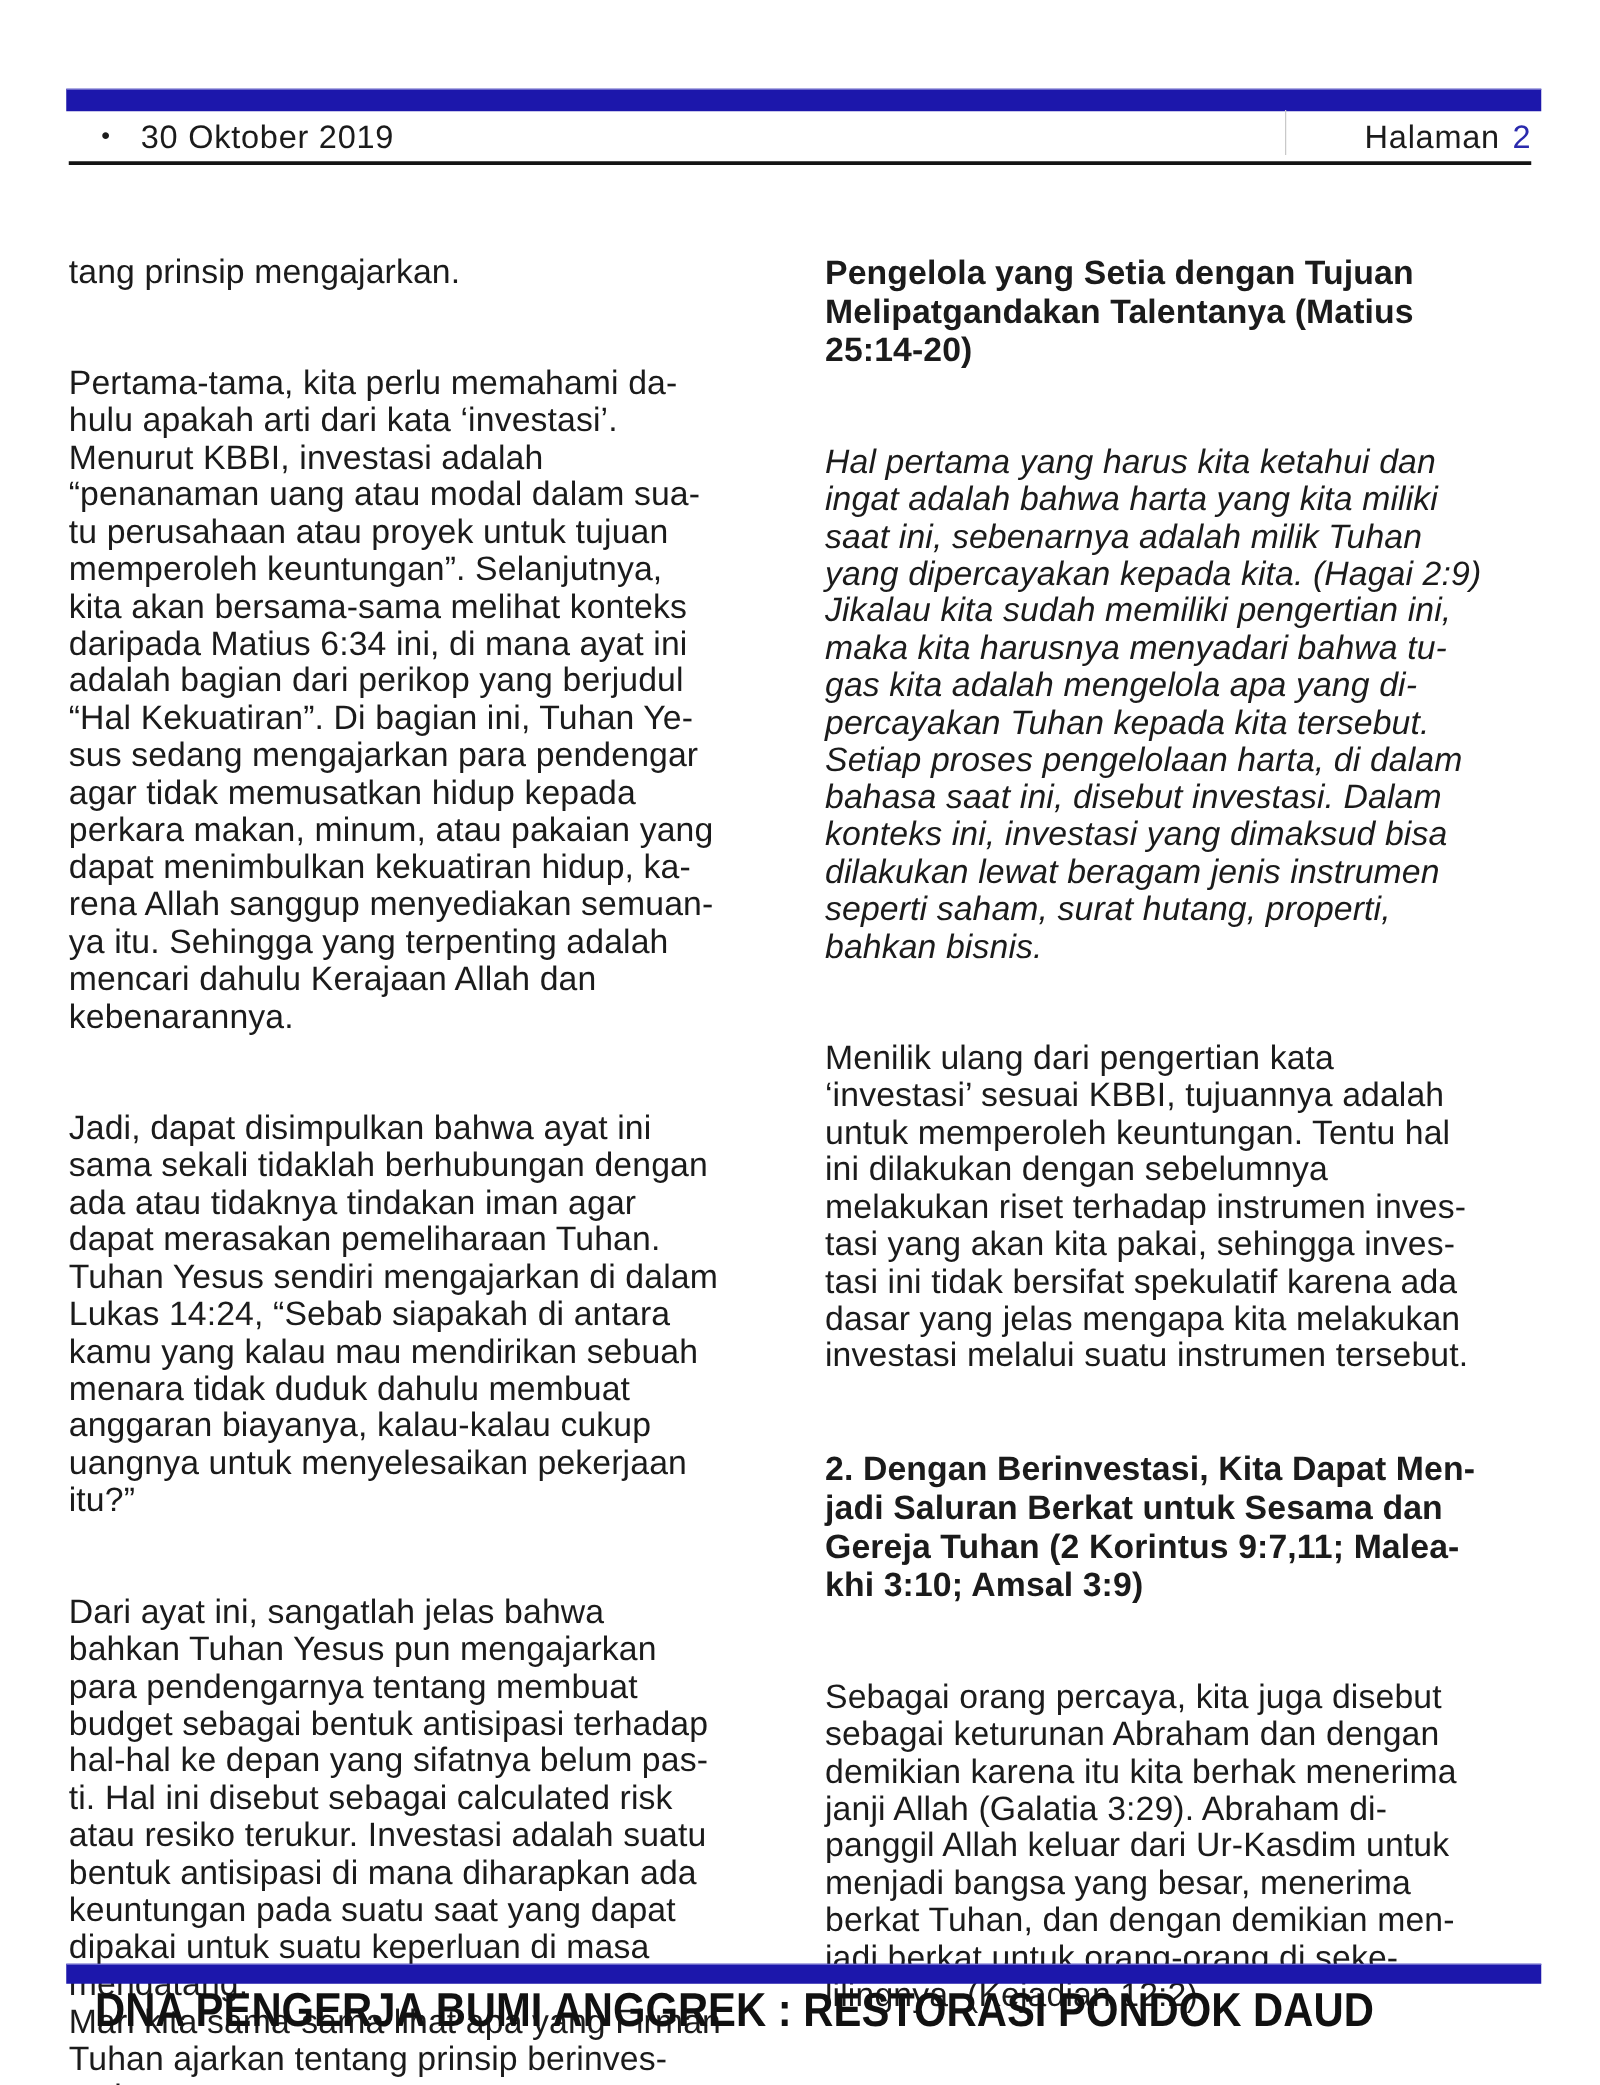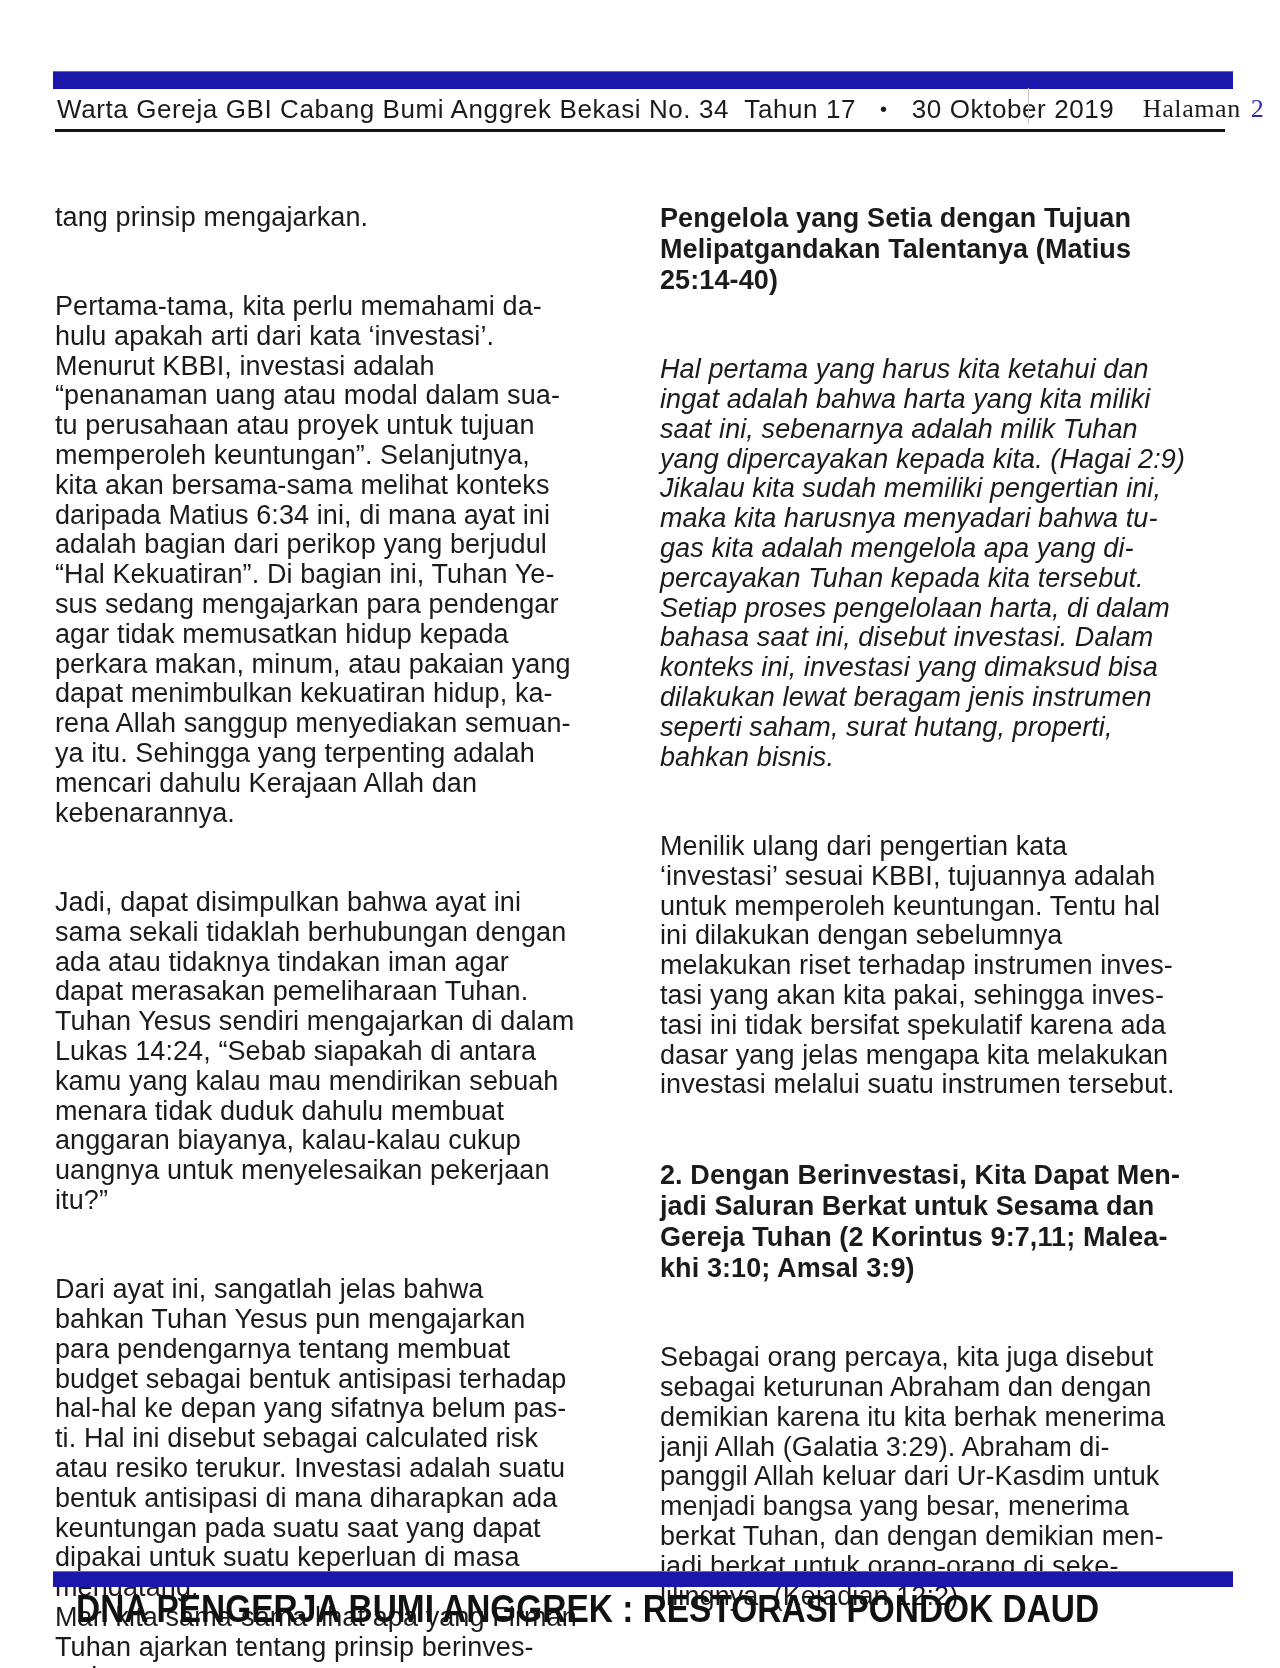--- a/index.html
+++ b/index.html
@@ -5,21 +5,21 @@
   html,body{margin:0;padding:0;}
   body{
     width:1280px;height:1668px;background:#ffffff;
     font-family:"Liberation Sans", sans-serif;color:#1b1b1b;
     position:relative;overflow:hidden;
   }
   .topbar{position:absolute;left:53px;top:71px;width:1180px;height:17px;background:#1c17ab;border-top:1px solid #6a66c9;}
   .header-row{position:absolute;left:57px;top:90px;width:1168px;height:38px;display:flex;align-items:center;font-size:26px;letter-spacing:0.6px;}
   .header-left{display:flex;align-items:center;white-space:pre;}
   .header-bullet{margin:0 24px;font-size:20px;}
-  .header-right{margin-left:auto;white-space:pre;font-family:Liberation Serif, serif;}
+  .header-right{margin-left:auto;white-space:pre;}
   .page-num{color:#2a2aad;margin-left:10px;}
   .vline{position:absolute;left:1028px;top:88px;width:1px;height:36px;background:#c9c9c9;}
   .rule{position:absolute;left:55px;top:129px;width:1170px;height:3px;background:#141414;}
   .columns{position:absolute;left:55px;top:143px;width:1178px;display:flex;gap:33px;}
   .col{width:572px;font-size:27px;line-height:29.8px;letter-spacing:0.1px;white-space:pre;}
   .col p{margin:0;}
   .mt{margin-top:12px;}
   .mt-sm{margin-top:10px;font-style:italic;}
   .headline{font-weight:bold;line-height:31px;}
   .h2-gap{margin-top:42px;}
@@ -29,21 +29,20 @@
     transform:scaleX(0.88);transform-origin:left top;white-space:pre;color:#111;
   }
 </style>
 </head>
 <body>
 
 <div class="topbar"></div>
 
 <div class="header-row">
   <div class="header-left">
-    <span>Warta Gereja GBI Cabang Bumi Anggrek Bekasi No. 34  Tahun 17</span>
     <span class="header-bullet">•</span>
     <span>30 Oktober 2019</span>
   </div>
   <div class="header-right">
     <span>Halaman</span><span class="page-num">2</span>
   </div>
 </div>
 <div class="vline"></div>
 <div class="rule"></div>
 
@@ -91,21 +90,21 @@
 dipakai untuk suatu keperluan di masa
 mendatang.
 Mari kita sama-sama lihat apa yang Firman
 Tuhan ajarkan tentang prinsip berinves-
 tasi:</p>
     
   </div>
   <div class="col">
     <p class="headline">Pengelola yang Setia dengan Tujuan
 Melipatgandakan Talentanya (Matius
-25:14-40)</p>
+25:14-20)</p>
     <p class="mt-sm">Hal pertama yang harus kita ketahui dan
 ingat adalah bahwa harta yang kita miliki
 saat ini, sebenarnya adalah milik Tuhan
 yang dipercayakan kepada kita. (Hagai 2:9)
 Jikalau kita sudah memiliki pengertian ini,
 maka kita harusnya menyadari bahwa tu-
 gas kita adalah mengelola apa yang di-
 percayakan Tuhan kepada kita tersebut.
 Setiap proses pengelolaan harta, di dalam
 bahasa saat ini, disebut investasi. Dalam

